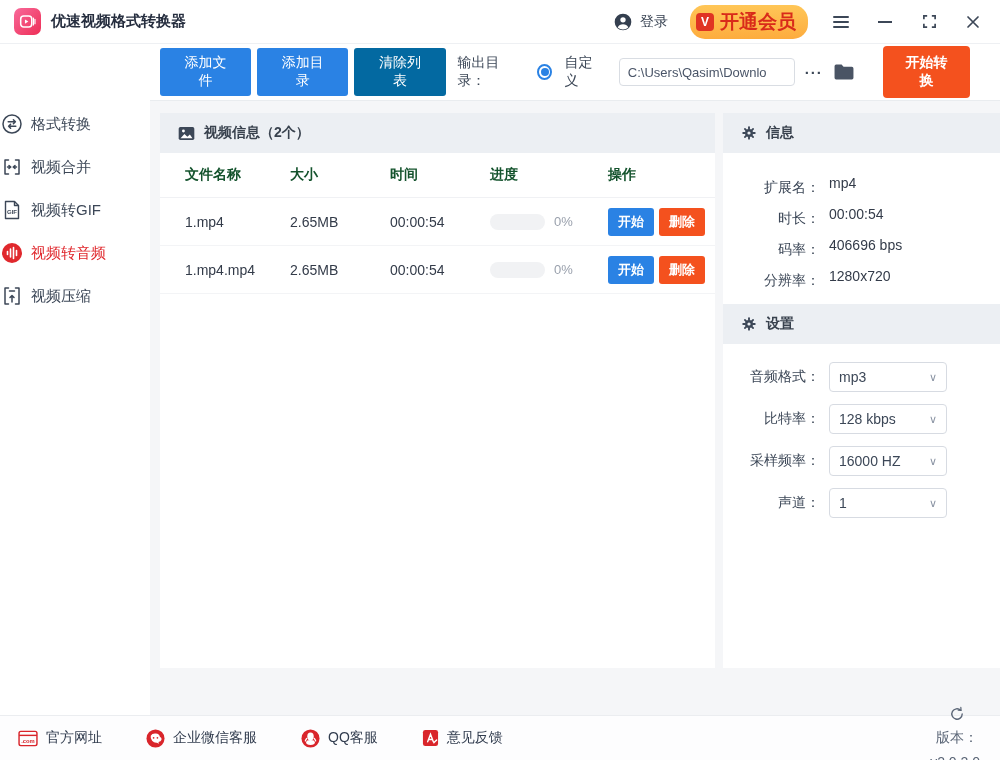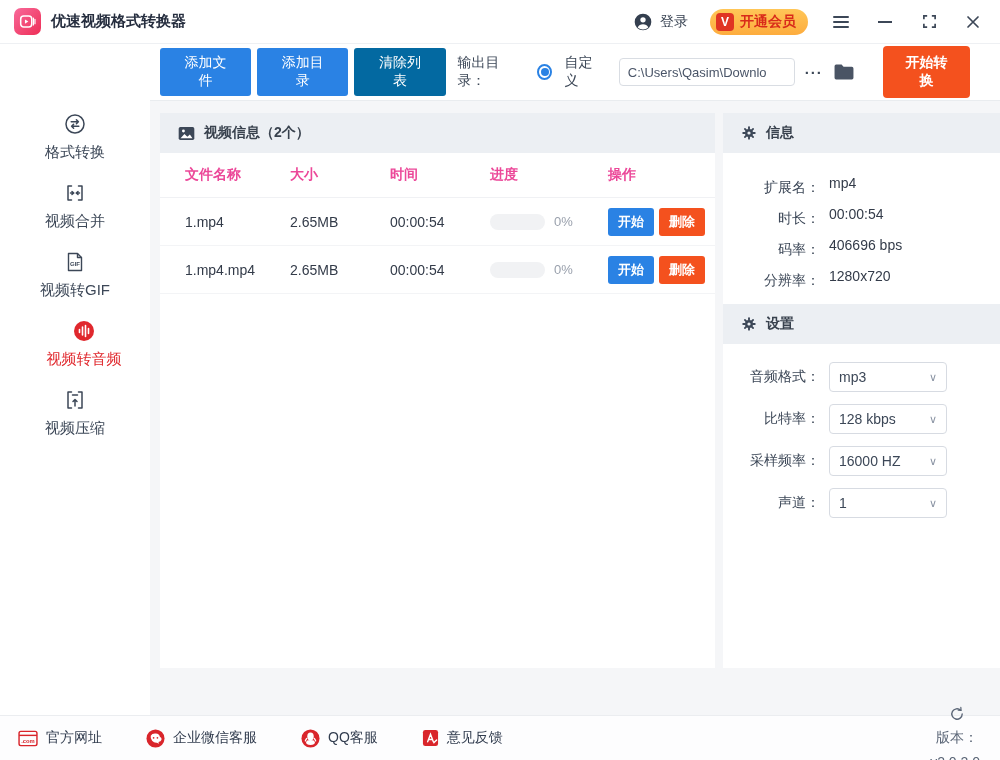--- a/index.html
+++ b/index.html
@@ -25,34 +25,34 @@
   .tb-right{ display:flex; align-items:center; gap:22px; }
   .login{ display:flex; align-items:center; gap:7px; cursor:pointer; color:#343f4f; font-size:14px; }
   .vip-btn{
     display:flex; align-items:center; gap:6px; background:linear-gradient(180deg,#ffc657,#fdac3e);
     border-radius:15px; padding:4px 12px 4px 6px; cursor:pointer;
   }
   .vip-badge{
     width:18px; height:18px; background:#e03423; border-radius:4px; color:#fff;
     font-size:12px; font-weight:700; display:flex; align-items:center; justify-content:center;
   }
-  .vip-label{ color:#d92b1a; font-size:14px; font-weight:700; }
+  .vip-label{ color:#d92b1a; font-size:19px; font-weight:700; }
   .win-btn{ cursor:pointer; display:flex; align-items:center; justify-content:center; width:22px; height:22px; }
   .hamburger{ display:flex; flex-direction:column; gap:3px; }
   .hamburger span{ display:block; width:16px; height:2px; background:#3c4757; border-radius:1px; }
   .min-glyph{ width:14px; height:2px; background:#3c4757; }
 
   
   .sidebar{
     position:absolute; top:44px; left:0; width:150px; bottom:45px; background:#fff;
     display:flex; flex-direction:column; align-items:center; padding-top:68px; gap:19px; z-index:2;
   }
-  .side-item{ display:flex; flex-direction:column; align-items:center; gap:7px; cursor:pointer; color:#3c4757; width:100%; }
+  .side-item{ display:flex; flex-direction:row; align-items:center; gap:7px; cursor:pointer; color:#3c4757; width:100%; }
   .side-item .lbl{ font-size:15px; }
-  .side-item.active{ color:#e0282d;padding-left:18px; }
+  .side-item.active{ color:#e0282d; }
 
   
   .main{ position:absolute; top:44px; left:150px; right:0; bottom:45px; background:#f5f6f8; }
   .toolbar{
     height:57px; background:#fff; border-bottom:1px solid #e9ecef;
     display:flex; align-items:center; padding:0 14px 0 10px; gap:6px;
   }
   .btn{ border:none; border-radius:3px; color:#fff; font-size:14px; padding:6px 20px; cursor:pointer;
         font-family:inherit; }
   .btn-blue{ background:#2a82e4; }
@@ -78,21 +78,21 @@
   .panel{ background:#fff; height:555px; }
   .panel-table{ width:555px; }
   .panel-right{ flex:1; }
   .panel-hd{
     height:40px; background:#eceff3; display:flex; align-items:center; gap:9px;
     padding-left:18px; font-size:14px; font-weight:700; color:#39424e;
   }
 
   
   .trow{ display:grid; grid-template-columns:105px 100px 100px 118px 1fr; align-items:center; padding-left:25px; }
-  .thead{ height:45px; font-weight:700; color:#ec4899; border-bottom:1px solid #f0f1f4; }
+  .thead{ height:45px; font-weight:700; color:#14532d; border-bottom:1px solid #f0f1f4; }
   .tr{ height:48px; border-bottom:1px solid #f3f4f6; color:#333b49; }
   .prog{ display:flex; align-items:center; gap:9px; }
   .prog-pill{ width:55px; height:16px; border-radius:8px; background:#f1f2f4; }
   .prog-txt{ color:#9aa1ad; font-size:13px; }
   .ops{ display:flex; gap:5px; }
   .btn-sm{ padding:5px 10px; font-size:13px; border-radius:3px;font-weight:bold; }
   .btn-red{ background:#f4511e; }
 
   
   .kv-list{ padding:14px 0 13px; }

